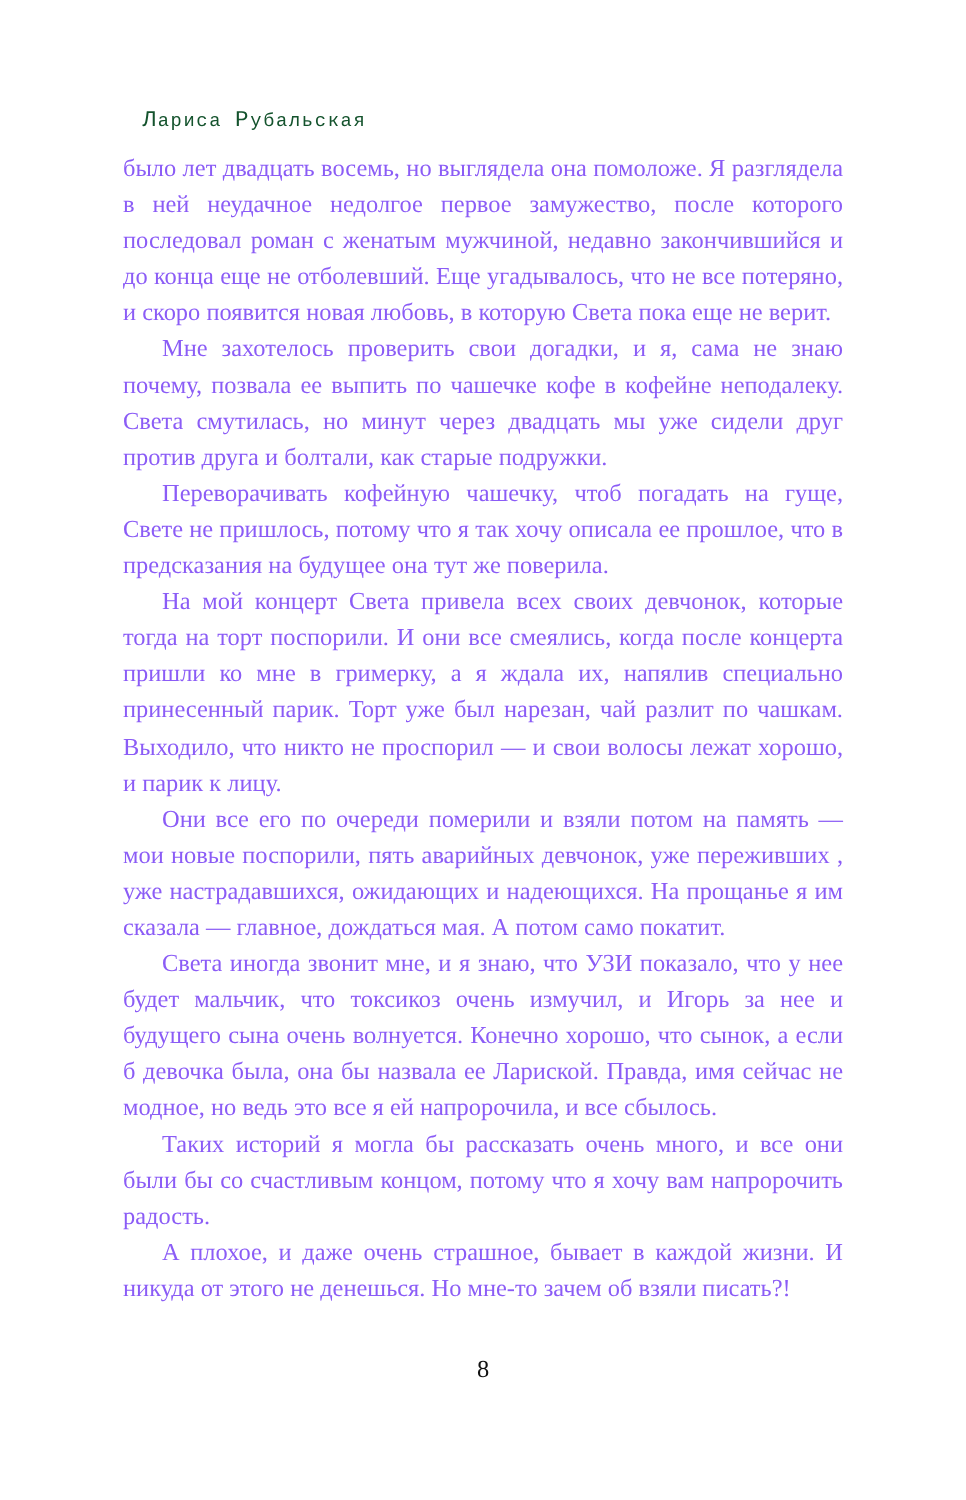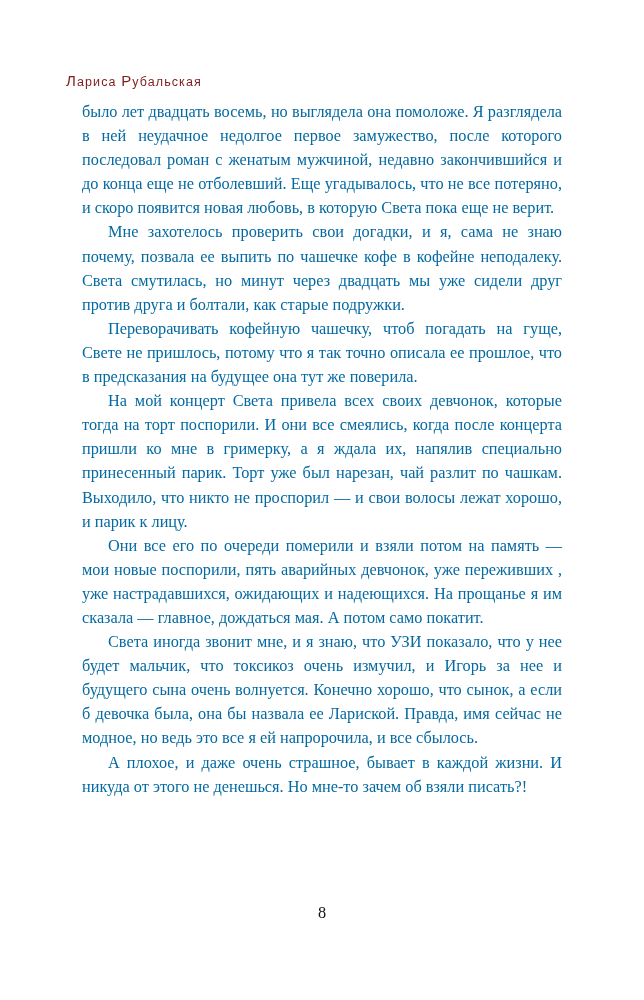--- a/index.html
+++ b/index.html
@@ -18,43 +18,43 @@
   .page {
     position: absolute;
     left: 0;
     top: 0;
     width: 644px;
     height: 1000px;
     background: #ffffff;
   }
   .running-head {
     position: absolute;
-    left: 66px;
+    left: 95px;
     top: 72px;
     width: 480px;
-    font-family: Liberation Sans, sans-serif;
+    font-family: Liberation Mono, monospace;
     font-size: 12.5px;
     letter-spacing: 1.1px;
-    color: #7f1d1d;
+    color: #14532d;
     text-transform: none;
     white-space: nowrap;
   }
   .running-head .cap {
     font-size: 15px;
   }
   .body-text {
     position: absolute;
     left: 82px;
     top: 100px;
     width: 480px;
     font-size: 16.3px;
     line-height: 24.1px;
     text-align: justify;
     text-justify: inter-word;
-    color: #0369a1;
+    color: #8b5cf6;
     hyphens: manual;
   }
   .body-text p {
     margin: 0;
     text-indent: 26px;
   }
   .body-text p.noindent {
     text-indent: 0;
   }
   .folio {
@@ -72,22 +72,23 @@
 
 <div class="page">
 
   <div class="running-head">
     <span class="cap">Л</span><span>ариса </span><span class="cap">Р</span><span>убальская</span>
   </div>
 
   <div class="body-text">
     <p class="noindent">было лет двадцать восемь, но выглядела она помоложе. Я разглядела в ней неудачное недолгое первое замужество, после которого последовал роман с женатым мужчиной, недавно закончившийся и до конца еще не отболевший. Еще угадывалось, что не все потеряно, и скоро появится новая любовь, в которую Света пока еще не верит.</p>
     <p>Мне захотелось проверить свои догадки, и я, сама не знаю почему, позвала ее выпить по чашечке кофе в кофейне неподалеку. Света смутилась, но минут через двадцать мы уже сидели друг против друга и болтали, как старые подружки.</p>
-    <p>Переворачивать кофейную чашечку, чтоб погадать на гуще, Свете не пришлось, потому что я так точно описала ее прошлое, что в предсказания на будущее она тут же поверила.</p>
+    <p>Переворачивать кофейную чашечку, чтоб погадать на гуще, Свете не пришлось, потому что я так хочу описала ее прошлое, что в предсказания на будущее она тут же поверила.</p>
     <p>На мой концерт Света привела всех своих девчонок, которые тогда на торт поспорили. И они все смеялись, когда после концерта пришли ко мне в гримерку, а я ждала их, напялив специально принесенный парик. Торт уже был нарезан, чай разлит по чашкам. Выходило, что никто не проспорил — и свои волосы лежат хорошо, и парик к лицу.</p>
     <p>Они все его по очереди померили и взяли потом на память — мои новые поспорили, пять аварийных девчонок, уже переживших , уже настрадавшихся, ожидающих и надеющихся. На прощанье я им сказала — главное, дождаться мая. А потом само покатит.</p>
     <p>Света иногда звонит мне, и я знаю, что УЗИ показало, что у нее будет мальчик, что токсикоз очень измучил, и Игорь за нее и будущего сына очень волнуется. Конечно хорошо, что сынок, а если б девочка была, она бы назвала ее Лариской. Правда, имя сейчас не модное, но ведь это все я ей напророчила, и все сбылось.</p>
+    <p>Таких историй я могла бы рассказать очень много, и все они были бы со счастливым концом, потому что я хочу вам напророчить радость.</p>
     <p>А плохое, и даже очень страшное, бывает в каждой жизни. И никуда от этого не денешься. Но мне-то зачем об взяли писать?!</p>
   </div>
 
   <div class="folio">8</div>
 
 </div>
 
 </body></html>

